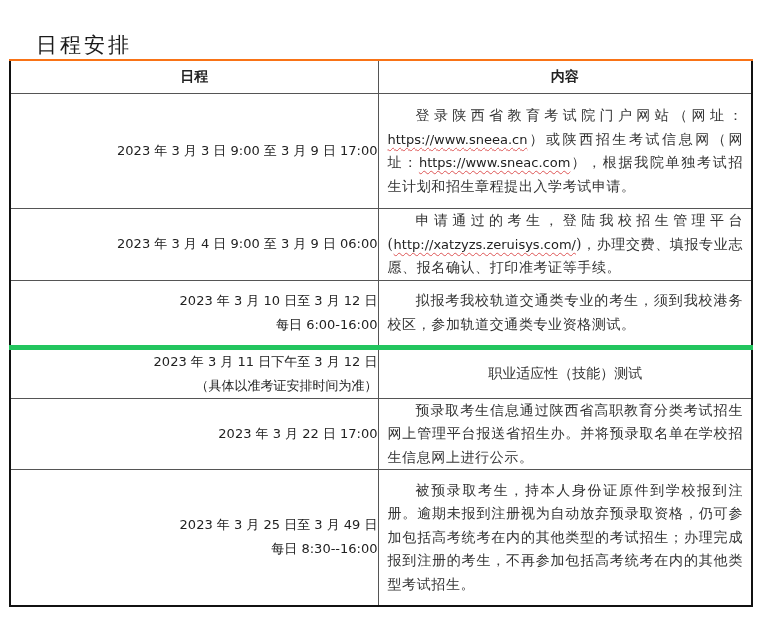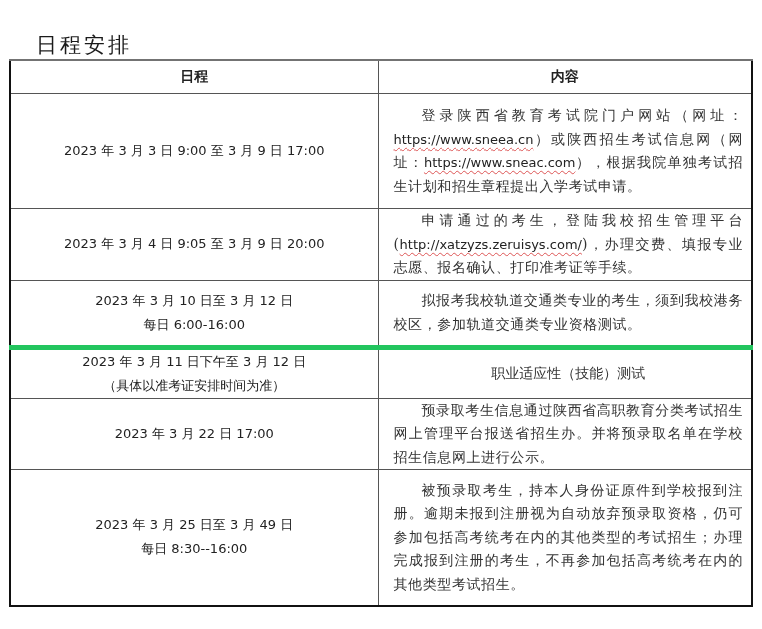--- a/index.html
+++ b/index.html
@@ -3,25 +3,25 @@
 <meta charset="utf-8">
 <style>
   html, body { margin: 0; padding: 0; background: #ffffff; }
   body { width: 762px; height: 629px; position: relative; overflow: hidden;
          font-family: "DejaVu Serif", "Liberation Serif", serif; color: #222; }
   .title { position: absolute; left: 0; top: 31px; width: 762px; text-align: left;
            font-size: 21px; letter-spacing: 3px; color: #1a1a1a; padding-left: 36px; }
   table.sched { position: absolute; left: 9px; top: 59px; width: 744px;
                 border-collapse: collapse; table-layout: fixed; }
   table.sched td, table.sched th { border: 1px solid #555; padding: 0; vertical-align: middle; }
-  table.sched tr.outer-top th { border-top: 2px solid #737373; }
+  table.sched tr.outer-top th { border-top: 2px solid #f97316; }
   table.sched th { font-weight: bold; font-size: 14px; height: 32px; text-align: center; color: #222; }
-  table.sched td.date { text-align: center; font-family: "DejaVu Sans", "Liberation Sans", sans-serif;
+  table.sched td.date { text-align: right; font-family: "DejaVu Sans", "Liberation Sans", sans-serif;
                         font-size: 13px; line-height: 24px; color: #222; }
-  table.sched td.content { font-size: 14px; line-height: 23.5px; padding: 0 8px 0 15px;
+  table.sched td.content { font-size: 14px; line-height: 23.5px; padding: 0 8px 0 9px;
                            text-align: justify; color: #333; letter-spacing: 0.6px; }
   table.sched td.content.center { text-align: center; letter-spacing: 0; }
   .indent { text-indent: 2em; }
   .url { font-family: "DejaVu Sans", "Liberation Sans", sans-serif; font-size: 13px; letter-spacing: 0;
          text-decoration: underline wavy #d55; text-decoration-thickness: 1px; text-underline-offset: 3px; color: #222; }
   tr.thick td { border-bottom: 5px solid #22c55e; }
   table.sched { border: 2px solid #111; }
   .col1 { width: 368px; }
 </style>
 </head>
@@ -44,21 +44,21 @@
     <td class="date">
       <div>2023 年 3 月 3 日 9:00 至 3 月 9 日 17:00</div>
     </td>
     <td class="content">
       <div class="indent"><span>登录陕西省教育考试院门户网站（网址：</span><span class="url">https://www.sneea.cn</span><span>）或陕西招生考试信息网（网址：</span><span class="url">https://www.sneac.com</span><span>），根据我院单独考试招生计划和招生章程提出入学考试申请。</span></div>
     </td>
   </tr>
 
   <tr style="height:69px">
     <td class="date">
-      <div>2023 年 3 月 4 日 9:05 至 3 月 9 日 20:00</div>
+      <div>2023 年 3 月 4 日 9:00 至 3 月 9 日 06:00</div>
     </td>
     <td class="content">
       <div class="indent"><span>申请通过的考生，登陆我校招生管理平台(</span><span class="url">http://xatzyzs.zeruisys.com/</span><span>)，办理交费、填报专业志愿、报名确认、打印准考证等手续。</span></div>
     </td>
   </tr>
 
   <tr class="thick" style="height:67px">
     <td class="date">
       <div>2023 年 3 月 10 日至 3 月 12 日</div>
       <div>每日 6:00-16:00</div>

